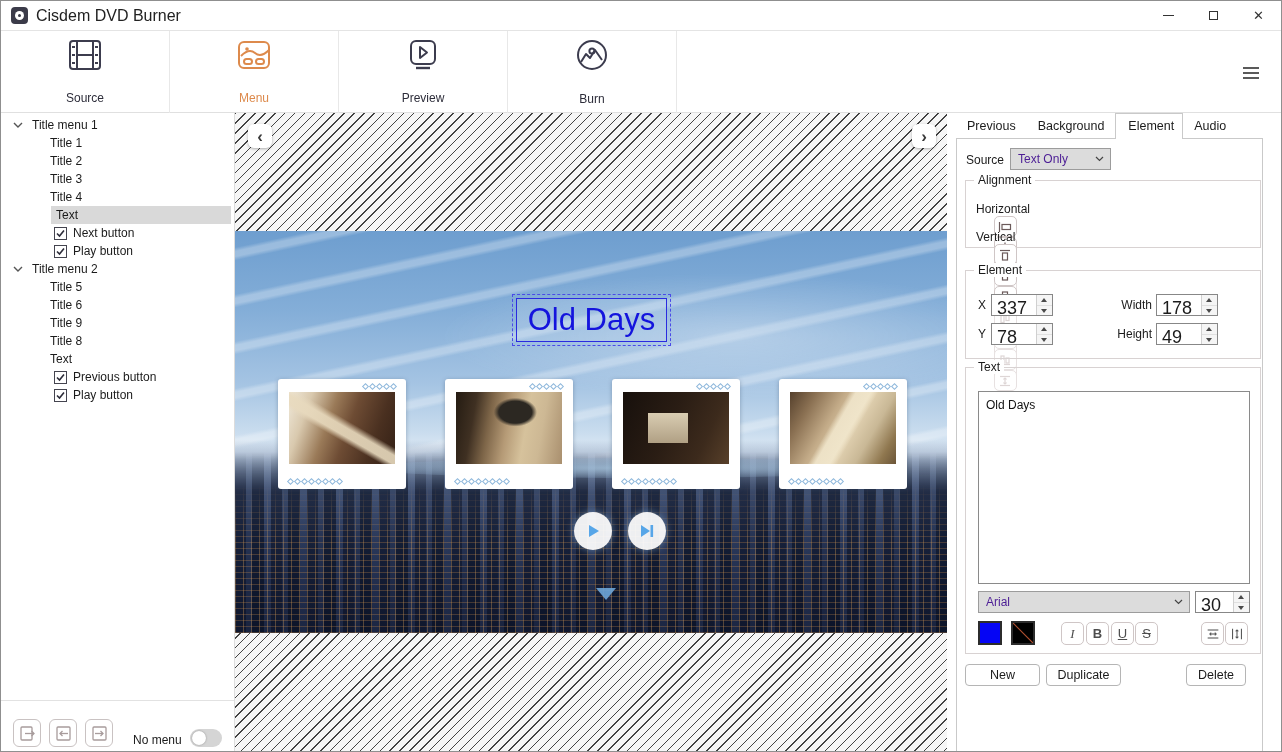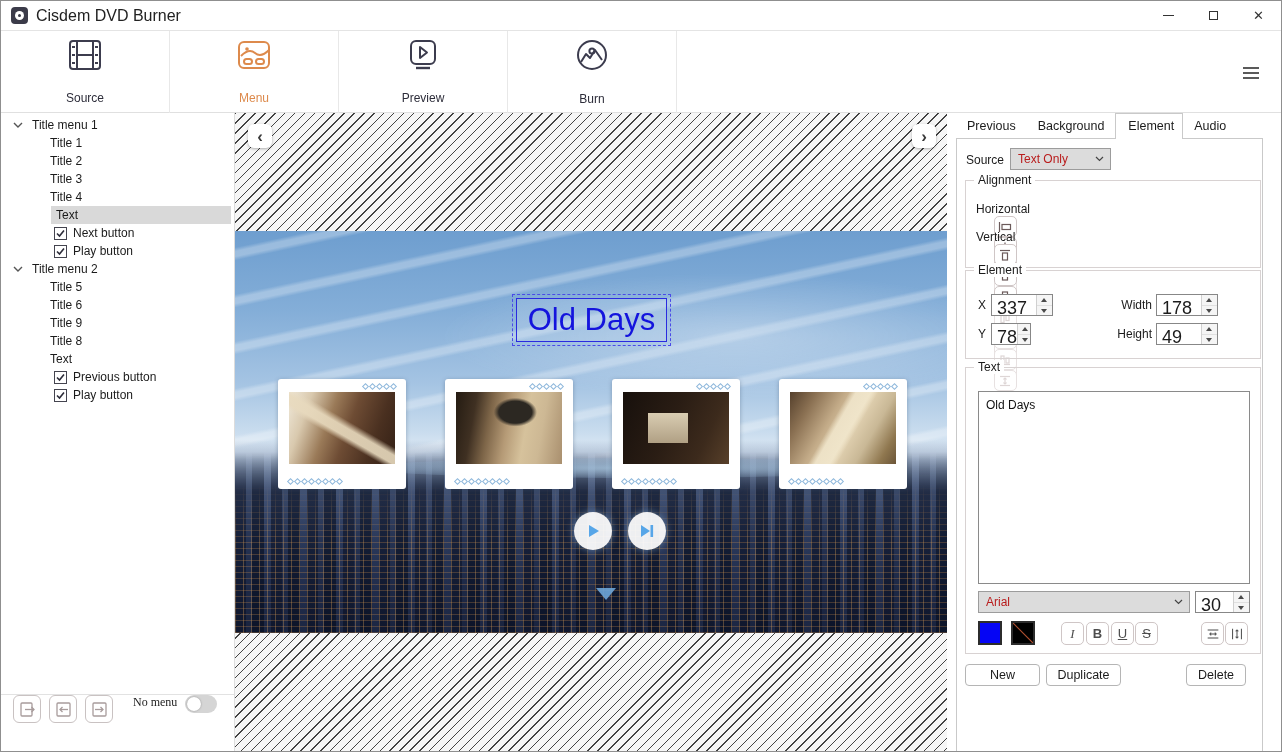--- a/index.html
+++ b/index.html
@@ -39,22 +39,22 @@
   .tree{padding-top:3px;font-size:12px;}
   .trow{height:18px;line-height:18px;display:flex;align-items:center;white-space:nowrap;}
   .t-group{padding-left:12px;}
   .t-group .chev{width:12px;height:12px;margin-right:7px;display:inline-flex;align-items:center;}
   .t-item{padding-left:49px;}
   .t-item.selected{margin-left:50px;padding-left:5px;width:180px;background:#d9d9d9;}
   .t-check{padding-left:53px;}
   .cbox{width:13px;height:13px;border:1px solid #44444f;background:#fff;margin-right:6px;
     display:inline-flex;align-items:center;justify-content:center;}
   
-  .sfooter{position:absolute;left:0;bottom:12px;width:233px;height:47px;border-top:1px solid #e2e2e2;
-    background:#fff;display:flex;align-items:flex-start;font-family:Liberation Serif, serif;}
+  .sfooter{position:absolute;left:0;bottom:6px;width:233px;height:47px;border-top:1px solid #e2e2e2;
+    background:#fff;display:flex;align-items:flex-end;}
   .sbtn{width:28px;height:28px;border:1px solid #c9c2c2;border-radius:6px;background:#fff;
     margin-left:8px;display:flex;align-items:center;justify-content:center;color:#9a8f8f;}
   .sbtn:first-child{margin-left:12px;}
   .nomenu-label{font-size:12px;margin-left:20px;color:#1b1b1b;}
   .toggle{width:32px;height:18px;border-radius:9px;background:#d5d5d5;margin-left:8px;position:relative;}
   .toggle .knob{position:absolute;left:2px;top:2px;width:14px;height:14px;border-radius:50%;
     background:#fff;box-shadow:0 0 2px rgba(0,0,0,.35);}
   
   .center{position:absolute;left:234px;top:0;width:712px;height:640px;background:#f6f6f6;
     background-image:repeating-linear-gradient(135deg,rgba(35,35,35,.85) 0 1px,transparent 1px 7px);}
@@ -107,21 +107,21 @@
   
   .rightpanel{position:absolute;left:946px;top:0;width:336px;height:640px;background:#fff;}
   .tabbar{position:absolute;left:9px;top:2px;height:23px;display:flex;align-items:flex-end;z-index:2;}
   .tab{font-size:12.5px;padding:3px 11px 5px 11px;color:#1b1b1b;}
   .tab.active{border:1px solid #c9c9c9;border-bottom:none;background:#fff;
     padding:5px 8px 6px 12px;margin-bottom:-1px;}
   .pane{position:absolute;left:9px;top:25px;width:307px;height:615px;border:1px solid #c9c9c9;
     background:#fff;}
   .plabel{position:absolute;font-size:12px;color:#1b1b1b;}
   .combo{position:absolute;height:22px;border:1px solid #9c9c9c;background:#dcdcdc;
-    display:flex;align-items:center;font-size:12px;padding-left:7px;color:#b91c1c;}
+    display:flex;align-items:center;font-size:12px;padding-left:7px;color:#4c1d95;}
   .combo .carrow{margin-left:auto;margin-right:6px;display:flex;}
   .spin{position:absolute;height:22px;border:1px solid #878787;background:#fff;display:flex;}
   .spin .sval{flex:1;font-size:18px;padding:3px 0 0 5px;}
   .spin .sbtns{width:16px;border-left:1px solid #d0d0d0;display:flex;flex-direction:column;}
   .spin .sbtns i{flex:1;position:relative;background:#f5f5f5;}
   .spin .sbtns i.up{border-bottom:1px solid #e0e0e0;}
   .spin .sbtns i.up::after{content:"";position:absolute;left:4px;top:3px;
     border-left:3px solid transparent;border-right:3px solid transparent;border-bottom:4px solid #4a4a4a;}
   .spin .sbtns i.dn::after{content:"";position:absolute;left:4px;top:3px;
     border-left:3px solid transparent;border-right:3px solid transparent;border-top:4px solid #4a4a4a;}
@@ -448,21 +448,21 @@
         <span class="plabel" style="left:9px;top:14px">Source</span>
         <div class="combo" style="left:53px;top:9px;width:101px">
           <span>Text Only</span>
           <span class="carrow">
               <svg width="9" height="6" viewBox="0 0 9 6">
                 <polyline points="1,1 4.5,4.5 8,1" fill="none" stroke="#444" stroke-width="1.2"></polyline>
               </svg>
             </span>
         </div>
 
-        <div class="gbox" style="left:8px;top:41px;width:296px;height:88px">
+        <div class="gbox" style="left:8px;top:41px;width:296px;height:68px">
           <span class="gtitle">Alignment</span>
           <div class="arow" style="top:21px">
             <span class="alabel">Horizontal</span>
             <span class="abtn">
                 <svg width="14" height="12" viewBox="0 0 14 12" fill="none" stroke="currentColor" stroke-width="1.2">
                   <line x1="1.5" y1="1" x2="1.5" y2="11"></line>
                   <rect x="4" y="3.5" width="8.5" height="5"></rect>
                 </svg>
               </span>
             <span class="abtn">
@@ -589,21 +589,21 @@
           </div>
           <span class="plabel" style="left:150px;top:27px;width:36px;text-align:right">Width</span>
           <div class="spin" style="left:190px;top:23px;width:62px">
             <span class="sval">178</span>
             <span class="sbtns">
                 <i class="up"></i>
                 <i class="dn"></i>
               </span>
           </div>
           <span class="plabel" style="left:12px;top:56px">Y</span>
-          <div class="spin" style="left:25px;top:52px;width:40px">
+          <div class="spin" style="left:25px;top:52px;width:62px">
             <span class="sval">78</span>
             <span class="sbtns">
                 <i class="up"></i>
                 <i class="dn"></i>
               </span>
           </div>
           <span class="plabel" style="left:144px;top:56px;width:42px;text-align:right">Height</span>
           <div class="spin" style="left:190px;top:52px;width:62px">
             <span class="sval">49</span>
             <span class="sbtns">

